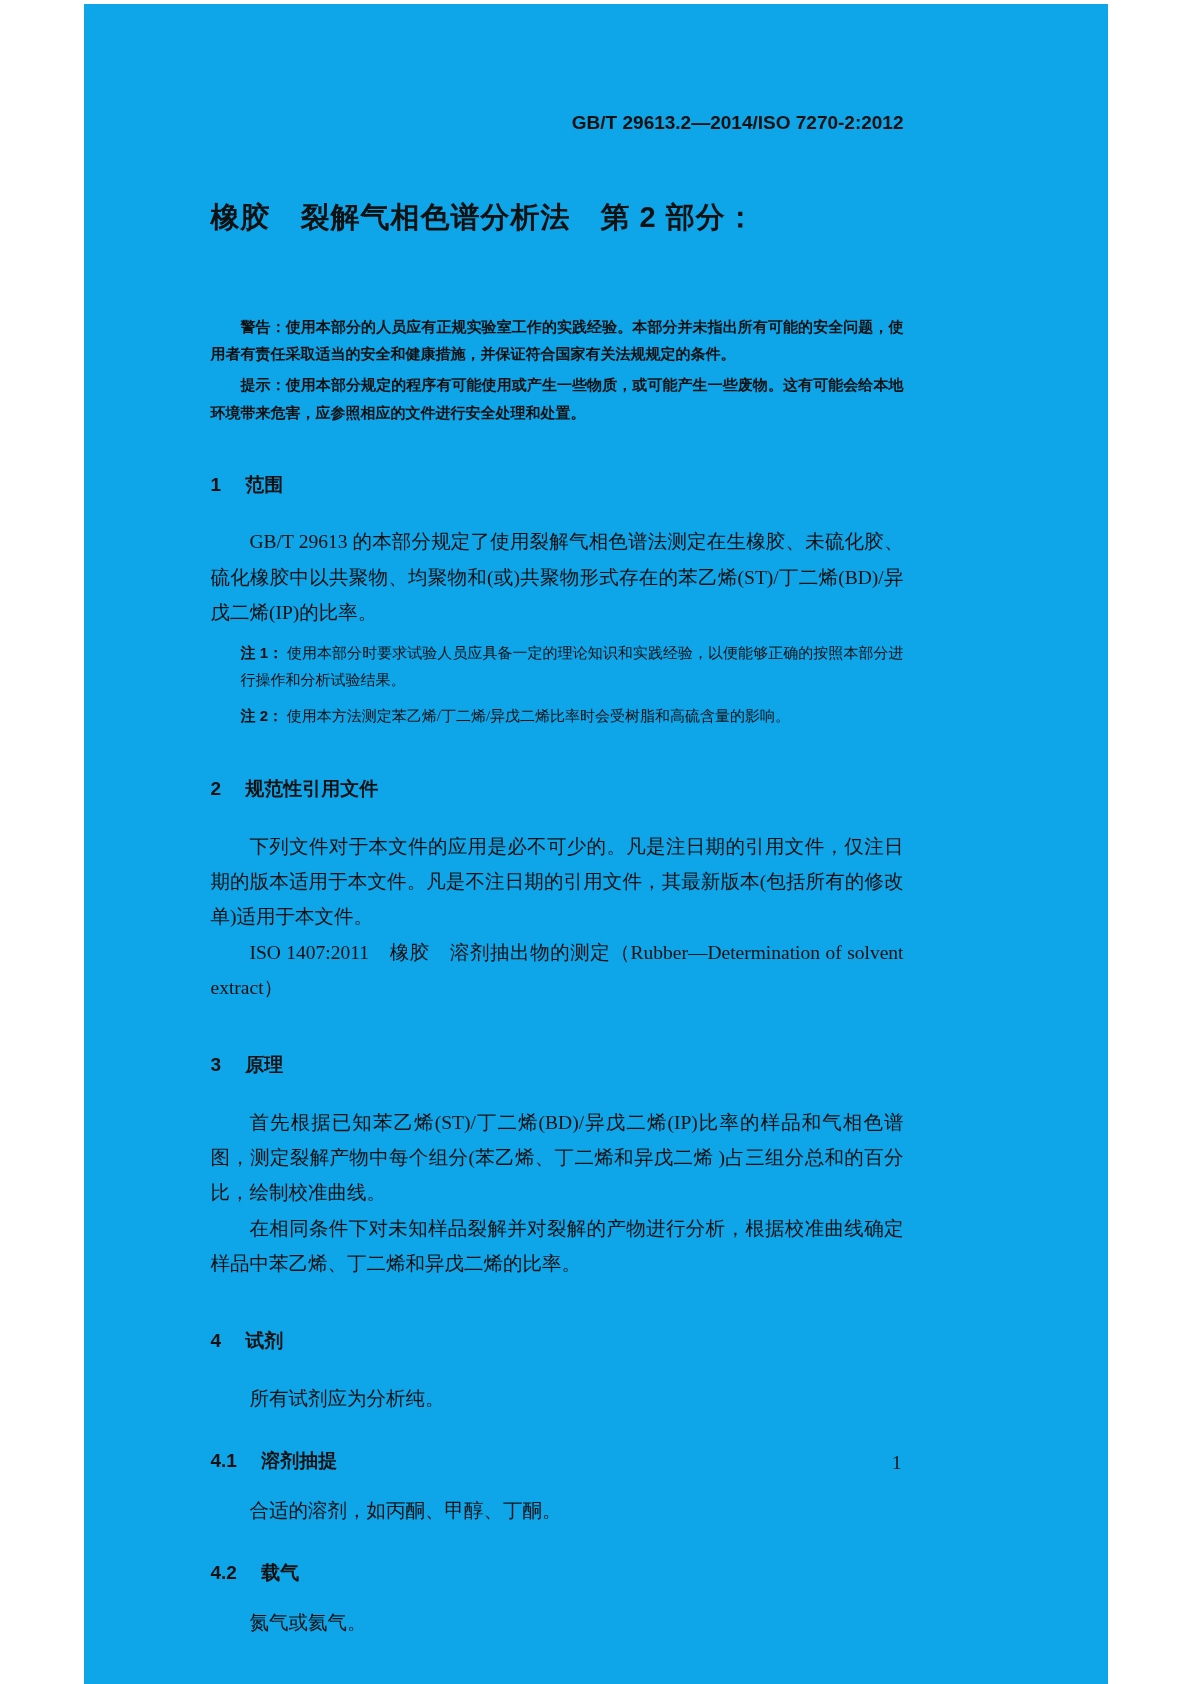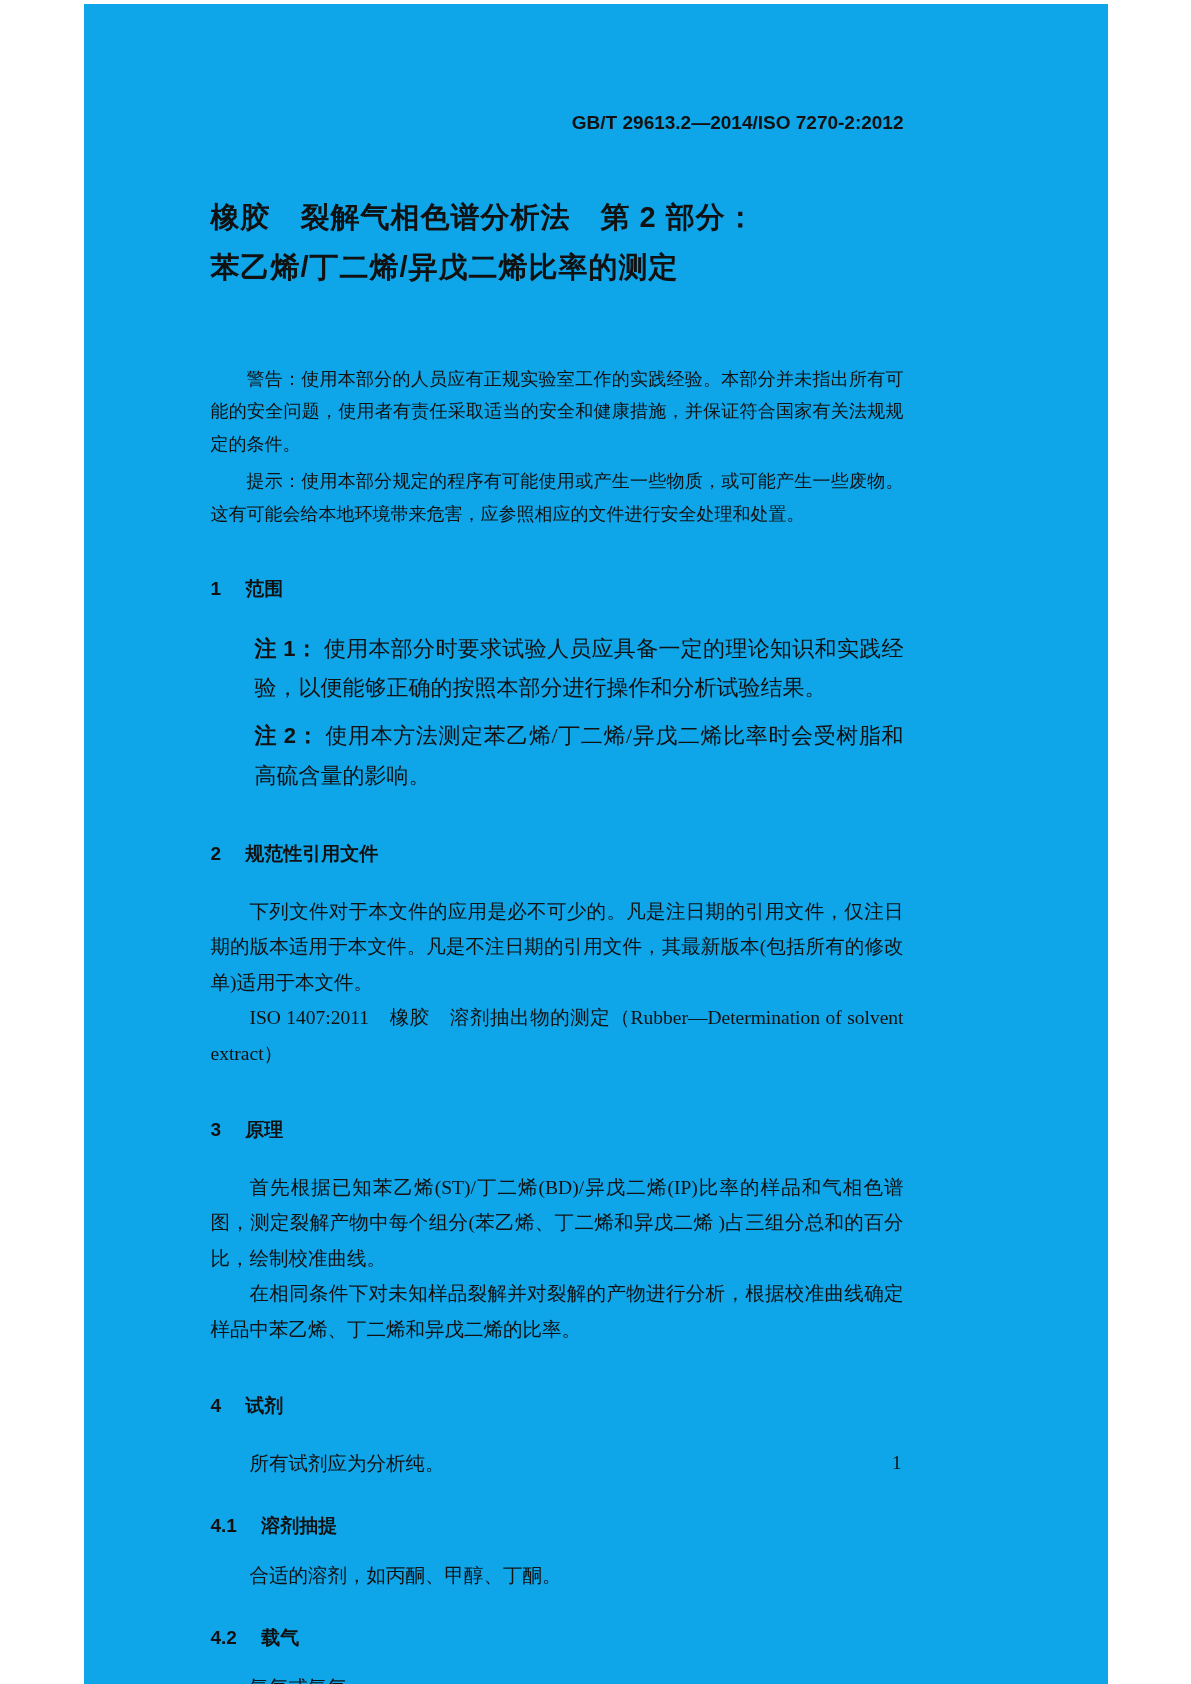--- a/index.html
+++ b/index.html
@@ -36,22 +36,22 @@
     font-size: 29px;
     line-height: 1.72;
     letter-spacing: 1px;
   }
   .foreword {
     margin-top: 70px;
   }
   .notice-para {
     margin: 0;
     font-family: "Liberation Sans", sans-serif;
-    font-weight: normal;
-    font-size: 18px;
+    font-weight: bold;
+    font-size: 15px;
     text-align: justify;
     text-indent: 2em;
     line-height: 1.82;
   }
   .notice-para + .notice-para {
     margin-top: 4px;
   }
   .sec-heading {
     margin: 46px 0 26px 0;
     font-family: "Liberation Sans", sans-serif;
@@ -70,21 +70,21 @@
     margin-right: 1em;
   }
   .body-para {
     margin: 0;
     text-align: justify;
     text-indent: 2em;
   }
   .note {
     margin: 8px 0 0 0;
     padding-left: 2em;
-    font-size: 22px;
+    font-size: 15px;
     line-height: 1.8;
     text-align: justify;
   }
   .note-label {
     font-family: "Liberation Sans", sans-serif;
     font-weight: bold;
   }
   .page-number {
     position: absolute;
     top: 1442px;
@@ -97,33 +97,33 @@
 <body>
 
 <div class="page">
 
   <div class="doc-header">
     <span class="standard-ref">GB/T 29613.2—2014/ISO 7270-2:2012</span>
   </div>
 
   <div class="doc-title">
     <div class="title-line">橡胶　裂解气相色谱分析法　第 2 部分：</div>
-    <div class="title-line">苯乙烯/丁二烯/异戊二烯比率的测定</div>
   </div>
 
   <div class="foreword">
     <p class="notice-para">警告：使用本部分的人员应有正规实验室工作的实践经验。本部分并未指出所有可能的安全问题，使用者有责任采取适当的安全和健康措施，并保证符合国家有关法规规定的条件。</p>
     <p class="notice-para">提示：使用本部分规定的程序有可能使用或产生一些物质，或可能产生一些废物。这有可能会给本地环境带来危害，应参照相应的文件进行安全处理和处置。</p>
   </div>
 
   <div class="section">
     <h2 class="sec-heading">
       <span class="sec-num">1</span>
       <span class="sec-title">范围</span>
     </h2>
+    <p class="body-para">GB/T 29613 的本部分规定了使用裂解气相色谱法测定在生橡胶、未硫化胶、硫化橡胶中以共聚物、均聚物和(或)共聚物形式存在的苯乙烯(ST)/丁二烯(BD)/异戊二烯(IP)的比率。</p>
     <p class="note">
       <span class="note-label">注 1：</span>
       <span class="note-text">使用本部分时要求试验人员应具备一定的理论知识和实践经验，以便能够正确的按照本部分进行操作和分析试验结果。</span>
     </p>
     <p class="note">
       <span class="note-label">注 2：</span>
       <span class="note-text">使用本方法测定苯乙烯/丁二烯/异戊二烯比率时会受树脂和高硫含量的影响。</span>
     </p>
   </div>
 

